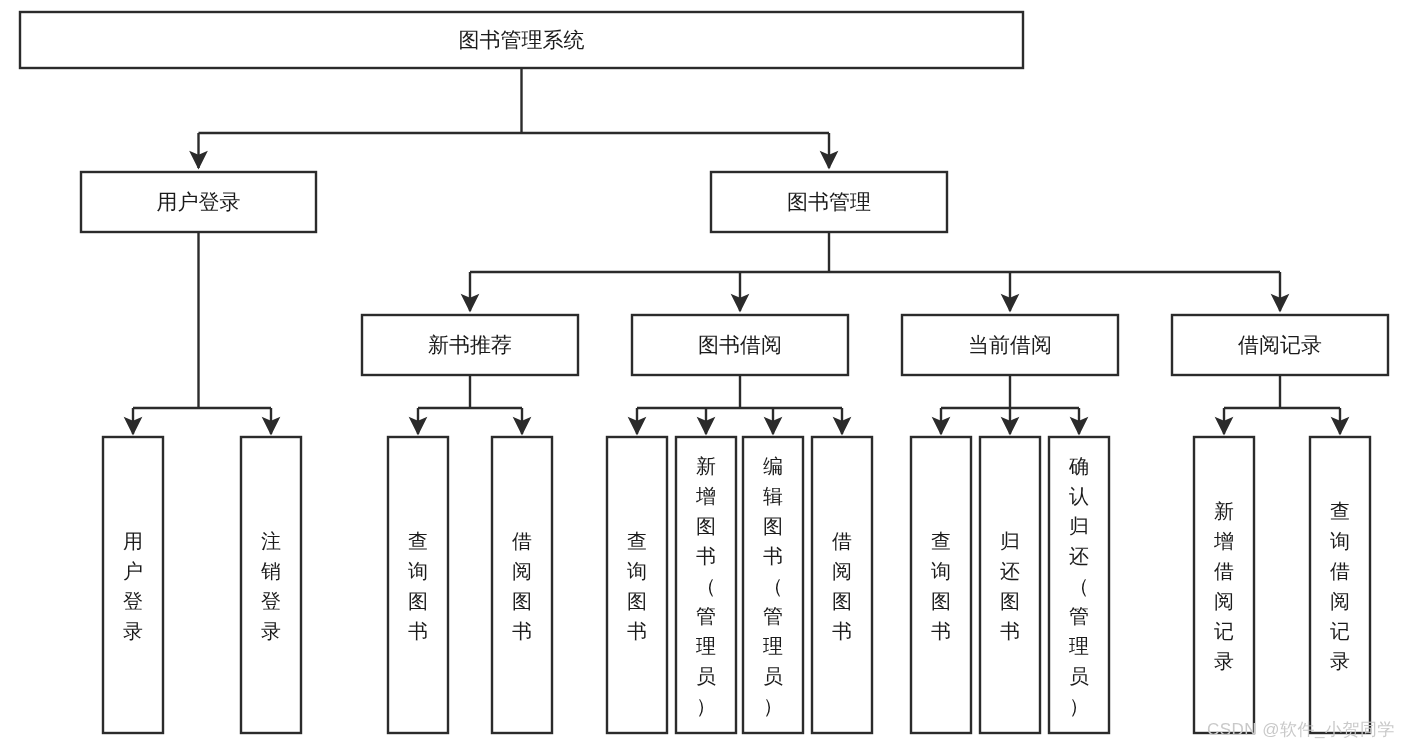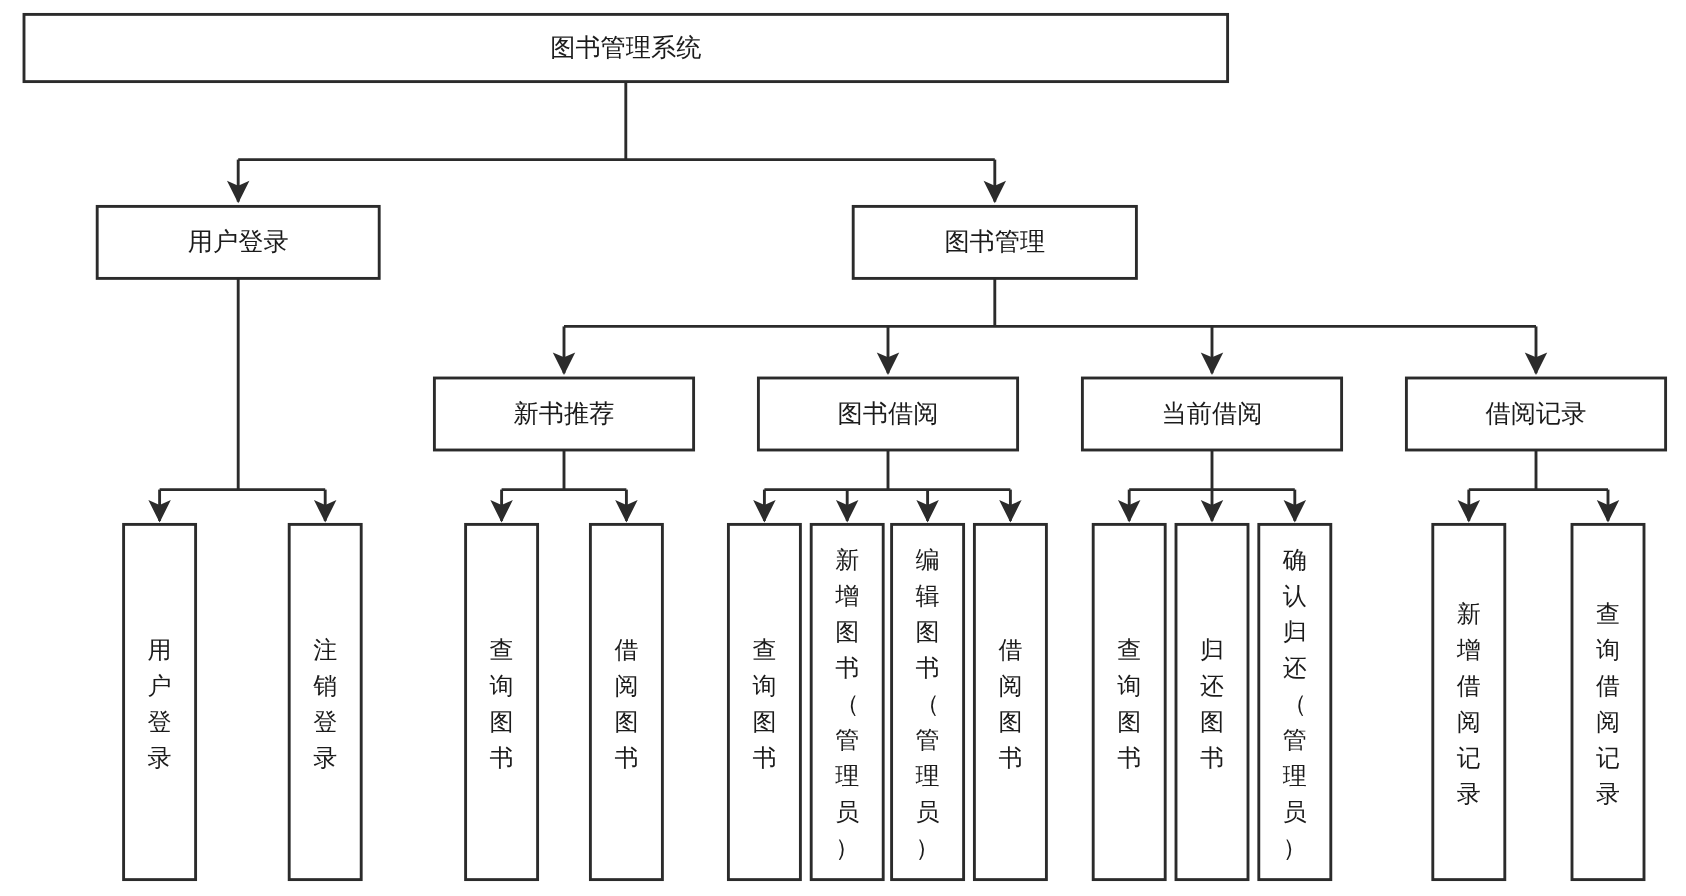--- a/index.html
+++ b/index.html
@@ -202,14 +202,15 @@
       <rect class="node-box" x="1194" y="437" width="60" height="296"></rect>
       <text class="node-label-v" x="1224"><tspan x="1224" y="518.4">新</tspan><tspan x="1224" y="548.4">增</tspan><tspan x="1224" y="578.4">借</tspan><tspan x="1224" y="608.4">阅</tspan><tspan x="1224" y="638.4">记</tspan><tspan x="1224" y="668.4">录</tspan></text>
     </g>
     <g>
       <rect class="node-box" x="1310" y="437" width="60" height="296"></rect>
       <text class="node-label-v" x="1340"><tspan x="1340" y="518.4">查</tspan><tspan x="1340" y="548.4">询</tspan><tspan x="1340" y="578.4">借</tspan><tspan x="1340" y="608.4">阅</tspan><tspan x="1340" y="638.4">记</tspan><tspan x="1340" y="668.4">录</tspan></text>
     </g>
 
   </svg>
 
+  <div class="watermark">CSDN @软件_小贺同学</div>
 
 </div>
 
 </body></html>

